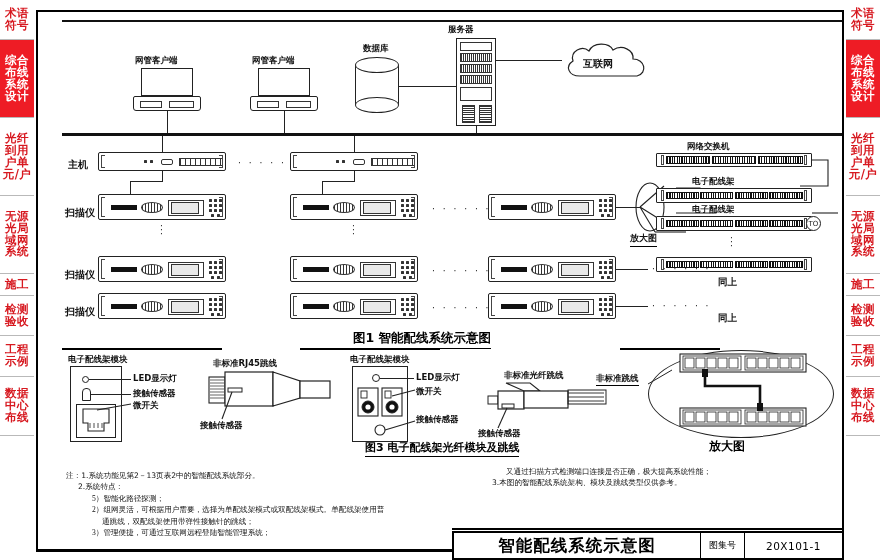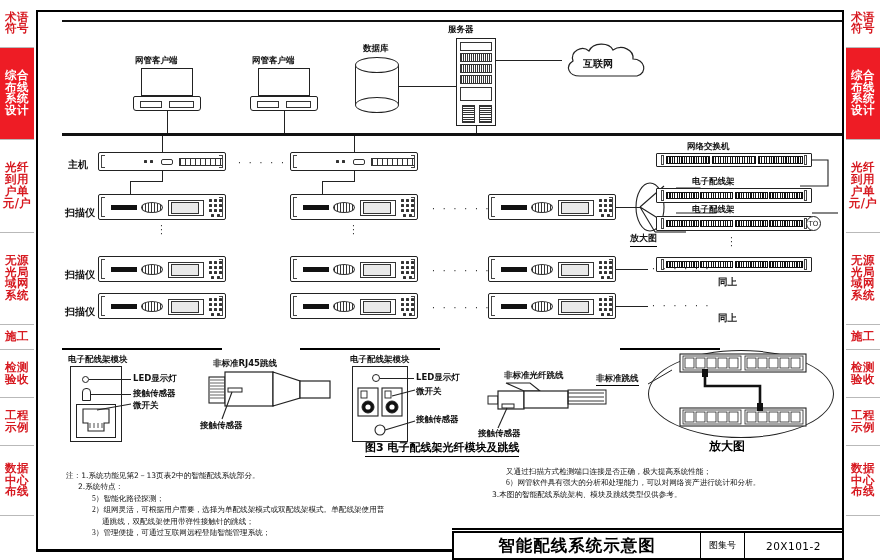--- a/index.html
+++ b/index.html
@@ -12,21 +12,21 @@
   }
   #page {
     position: relative;
     width: 880px; height: 560px;
     background: #fff;
   }
 
   
   .side-tabs {
     position: absolute;
-    top: 0; width: 34px; height: 516px;
+    top: 0; width: 34px; height: 436px;
     display: flex; flex-direction: column;
     font-size: 11.5px; line-height: 1.02;
     color: #d71920; font-weight: bold;
     text-align: center;
   }
   .side-tabs.left { left: 0; }
   .side-tabs.right { right: 0; }
   .tab {
     display: flex; flex-direction: column;
     align-items: center; justify-content: center;
@@ -602,20 +602,21 @@
         <i style="left:5px;top:10px"></i>
         <i style="left:10px;top:10px"></i>
       <i style="left:2px;top:15px"></i>
         <i style="left:8px;top:15px"></i>
     </div>
   </div>
   <div class="ln-h" style="left:616px; top:306px; width:32px;"></div>
   <div class="dots" style="left:652px; top:301px;">· · · · · ·</div>
   <div class="lbl lbl-b" style="left:718px; top:312px; font-size:9.5px;">同上</div>
 
+  <div class="fig-cap" style="left:353px; top:330px;">图1   智能配线系统示意图</div>
 
   <div class="ln-h" style="left:62px; top:348px; width:160px; height:2px; background:#000;"></div>
   <div class="ln-h" style="left:300px; top:348px; width:140px; height:2px; background:#000;"></div>
   <div class="ln-h" style="left:620px; top:348px; width:100px; height:2px; background:#000;"></div>
 
   <div class="lbl lbl-b" style="left:68px; top:354px;">电子配线架模块</div>
   <div class="mod-box" style="left:70px; top:366px; width:52px; height:76px;"></div>
 
   <div style="position:absolute; left:82px; top:376px; width:7px; height:7px; border:1.2px solid #222; border-radius:50%; background:#fff;"></div>
   <div class="ln-h" style="left:89px; top:379px; width:42px;"></div>
@@ -734,25 +735,24 @@
   <div class="notes" id="notesLeft" style="left:66px; top:470px;">
       <span class="row ">注：1.系统功能见第2－13页表2中的智能配线系统部分。</span>
       <span class="row ind1">2.系统特点：</span>
       <span class="row ind2">5）智能化路径探测；</span>
       <span class="row ind2">2）组网灵活，可根据用户需要，选择为单配线架模式或双配线架模式。单配线架使用普</span>
       <span class="row ind3">通跳线，双配线架使用带弹性接触针的跳线；</span>
       <span class="row ind2">3）管理便捷，可通过互联网远程登陆智能管理系统；</span>
     </div>
   <div class="notes" id="notesRight" style="left:480px; top:466px;">
       <span class="row ind2">又通过扫描方式检测端口连接是否正确，极大提高系统性能；</span>
-      <span class="row ind2">6）网管软件具有强大的分析和处理能力，可以对网络资产进行统计和分析。</span>
       <span class="row ind1">3.本图的智能配线系统架构、模块及跳线类型仅供参考。</span>
     </div>
 
   <div class="ln-h" style="left:452px; top:528px; width:392px; height:1.5px; background:#000;"></div>
 
   <div class="titleblock">
     <div class="tb-title">智能配线系统示意图</div>
     <div class="tb-key">图集号</div>
-    <div class="tb-val">20X101-2</div>
+    <div class="tb-val">20X101-1</div>
   </div>
 
 </div>
 
 </body></html>

